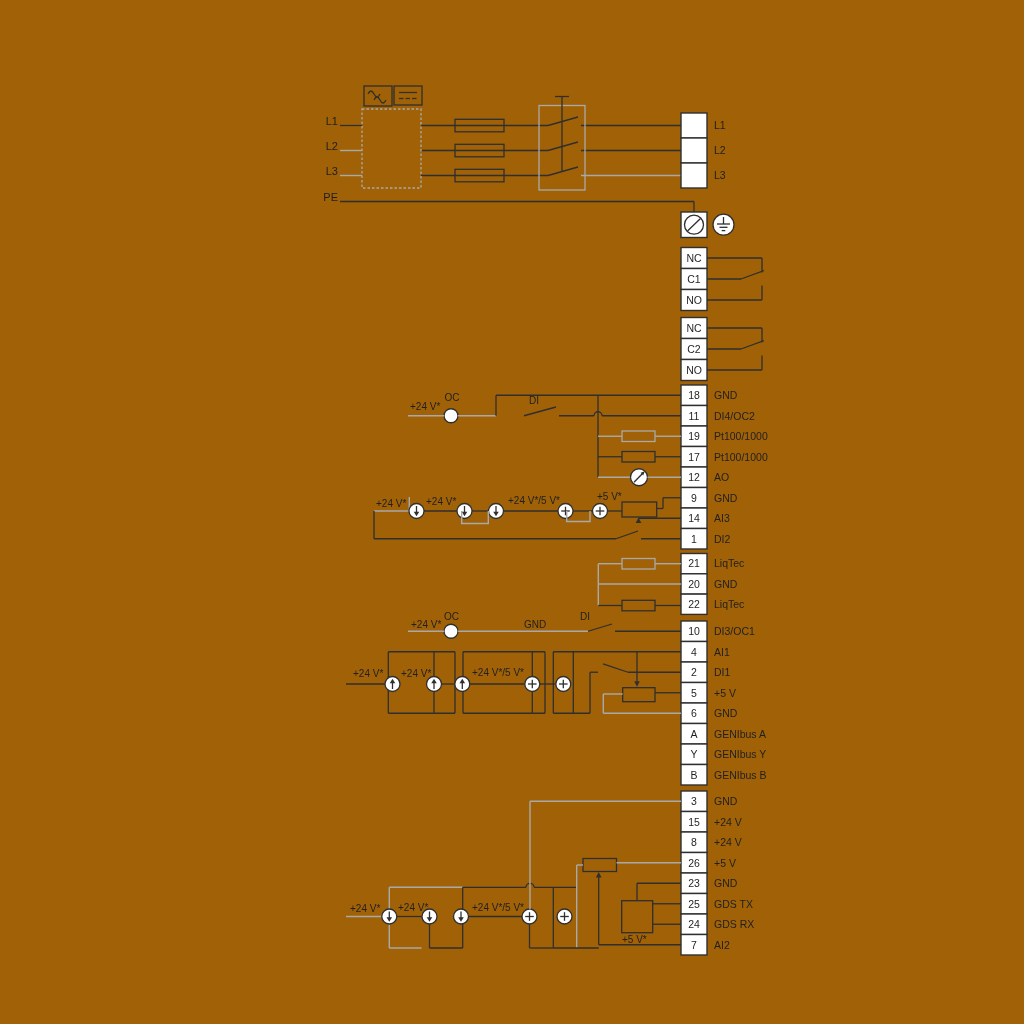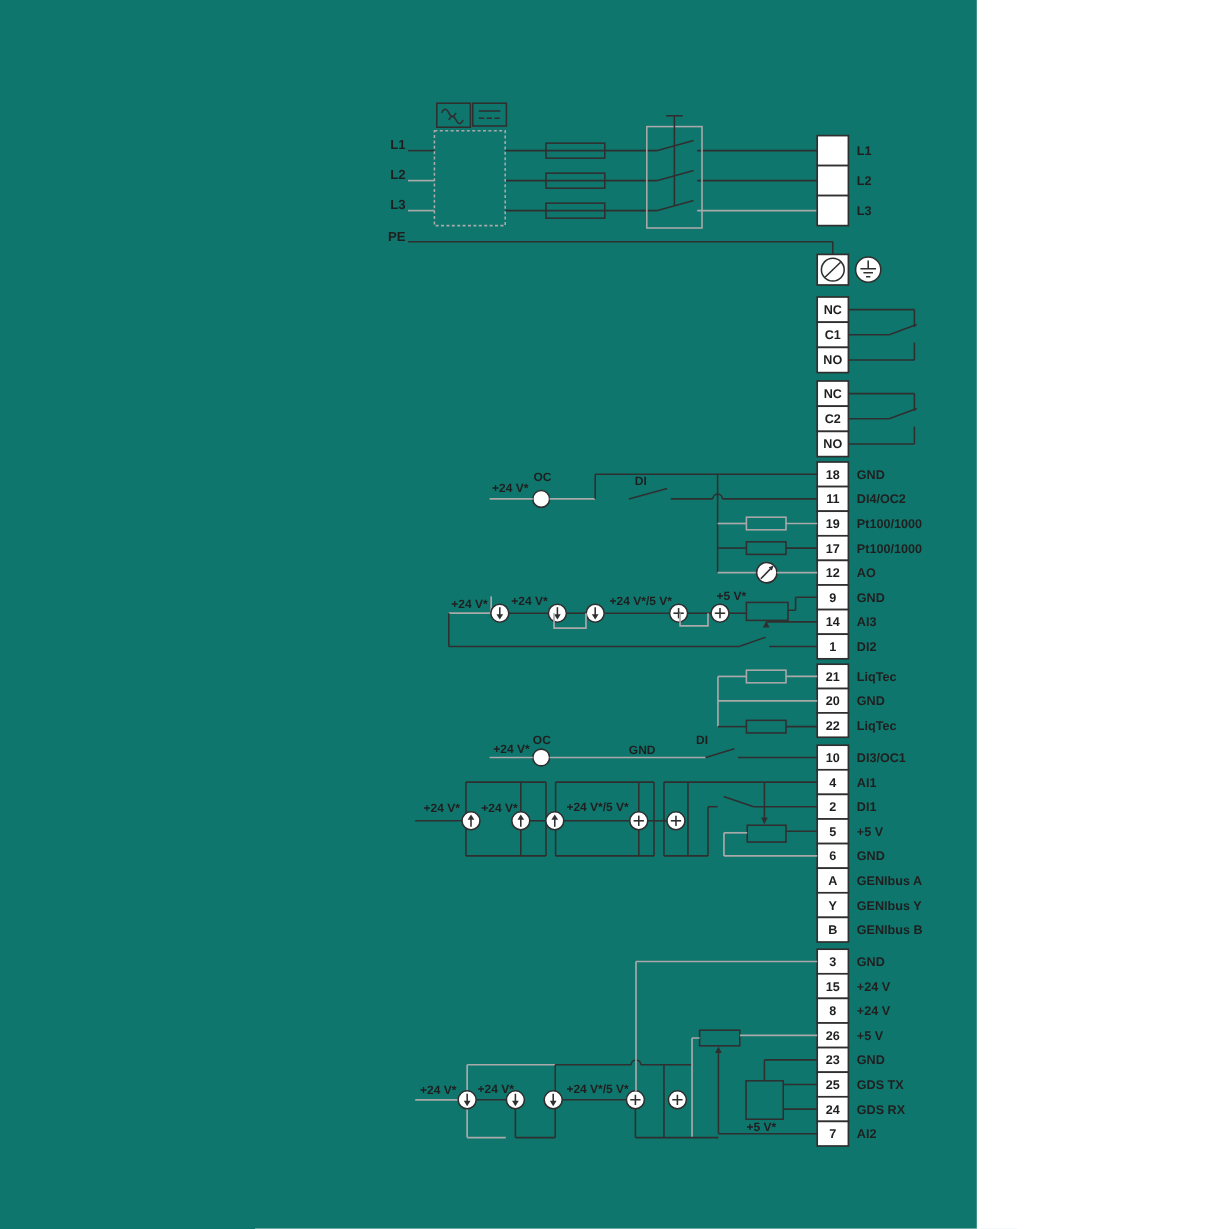--- a/index.html
+++ b/index.html
@@ -1,17 +1,17 @@
 <!DOCTYPE html>
 <html><head>
 <meta charset="utf-8">
 <style>
   html,body{margin:0;padding:0;background:#fff;}
-  .stage{position:relative;width:814px;height:1024px;background:#0f766e;overflow:hidden;
-         font-family:"Liberation Sans",sans-serif;font-weight:bold;}
+  .stage{position:relative;width:1024px;height:1024px;background:#a16207;overflow:hidden;
+         font-family:"Liberation Sans",sans-serif;}
   svg{display:block}
   .w{stroke:#2f2f2f;stroke-width:1.3;fill:none;}
   .g{stroke:#a9a9a9;stroke-width:1.4;fill:none;}
   .cell{fill:#ffffff;stroke:#2f2f2f;stroke-width:1.4;}
   .box{fill:none;stroke:#2f2f2f;stroke-width:1.3;}
   .boxg{fill:none;stroke:#a9a9a9;stroke-width:1.3;}
   .circ{fill:#ffffff;stroke:#2f2f2f;stroke-width:1.3;}
   .sym{fill:#2f2f2f;stroke:none;}
   text{fill:#1f1f1f;font-size:10.5px;font-family:"Liberation Sans",sans-serif;}
   .tnum{text-anchor:middle;}

